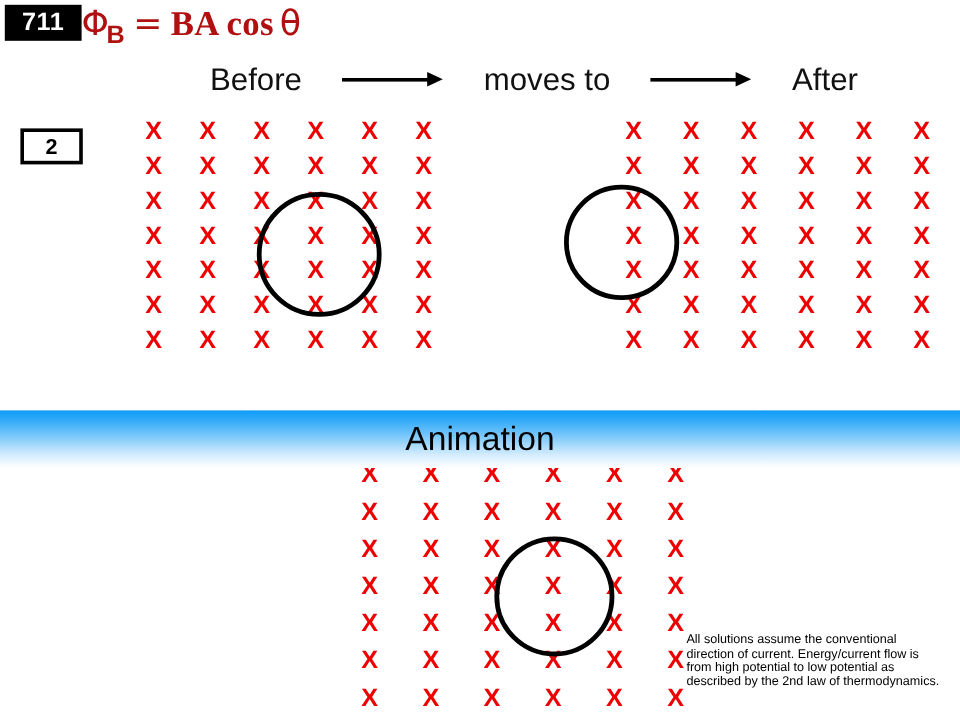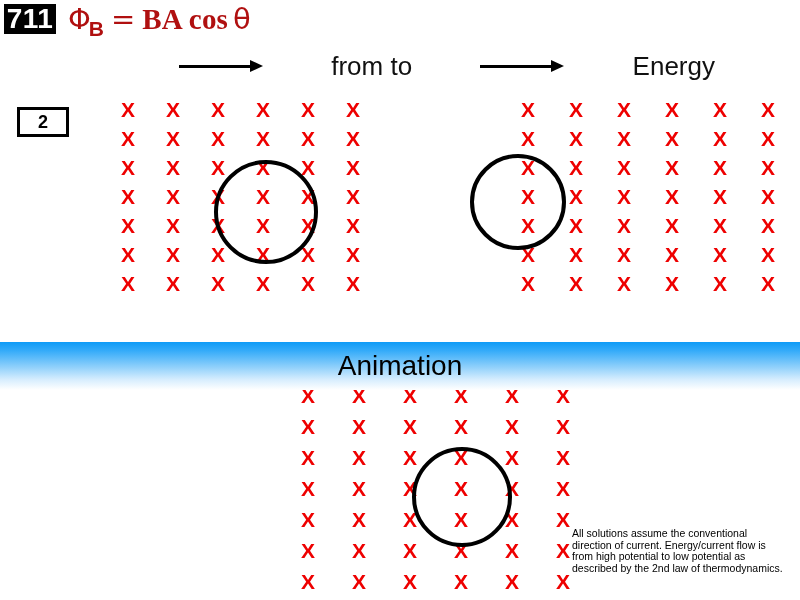--- a/index.html
+++ b/index.html
@@ -14,26 +14,26 @@
     overflow: hidden;
     font-family: "Liberation Sans", sans-serif;
     -webkit-font-smoothing: antialiased;
   }
 
   
   #slide-number-badge {
     position: absolute;
     left: 4px;
     top: 4px;
-    width: 52px;
+    width: 64px;
     height: 30px;
     background: #000000;
     color: #ffffff;
     font-weight: bold;
-    font-size: 28px;
+    font-size: 21px;
     line-height: 30px;
     text-align: center;
     letter-spacing: 0.5px;
   }
   #formula {
     position: absolute;
     left: 68px;
     top: 2px;
     color: #B01010;
     font-size: 29px;
@@ -187,24 +187,25 @@
 
 <div id="slide-number-badge">711</div>
 
 <div id="formula">
   <span class="sym">Φ</span><span class="sub">B</span><span class="eq">=</span><span class="bold">BA cos</span><span class="theta">θ</span>
 </div>
 
 <div id="question-box">2</div>
 
 <div id="stage-header">
+  <span class="stage-label">Before</span>
   <span class="arrow"></span>
-  <span class="stage-label">from to</span>
+  <span class="stage-label">moves to</span>
   <span class="arrow"></span>
-  <span class="stage-label">Energy</span>
+  <span class="stage-label">After</span>
 </div>
 
 <div id="grid-before" class="field-grid" style="left: 0px; top: 0px; width: 800px; height: 600px;">
     <span class="xmark" style="color: rgb(238, 0, 0); left: 128px; top: 110px;">X</span>
     <span class="xmark" style="color: rgb(238, 0, 0); left: 173px; top: 110px;">X</span>
     <span class="xmark" style="color: rgb(238, 0, 0); left: 218px; top: 110px;">X</span>
     <span class="xmark" style="color: rgb(238, 0, 0); left: 263px; top: 110px;">X</span>
     <span class="xmark" style="color: rgb(238, 0, 0); left: 308px; top: 110px;">X</span>
     <span class="xmark" style="color: rgb(238, 0, 0); left: 353px; top: 110px;">X</span>
     <span class="xmark" style="color: rgb(238, 0, 0); left: 128px; top: 139px;">X</span>

